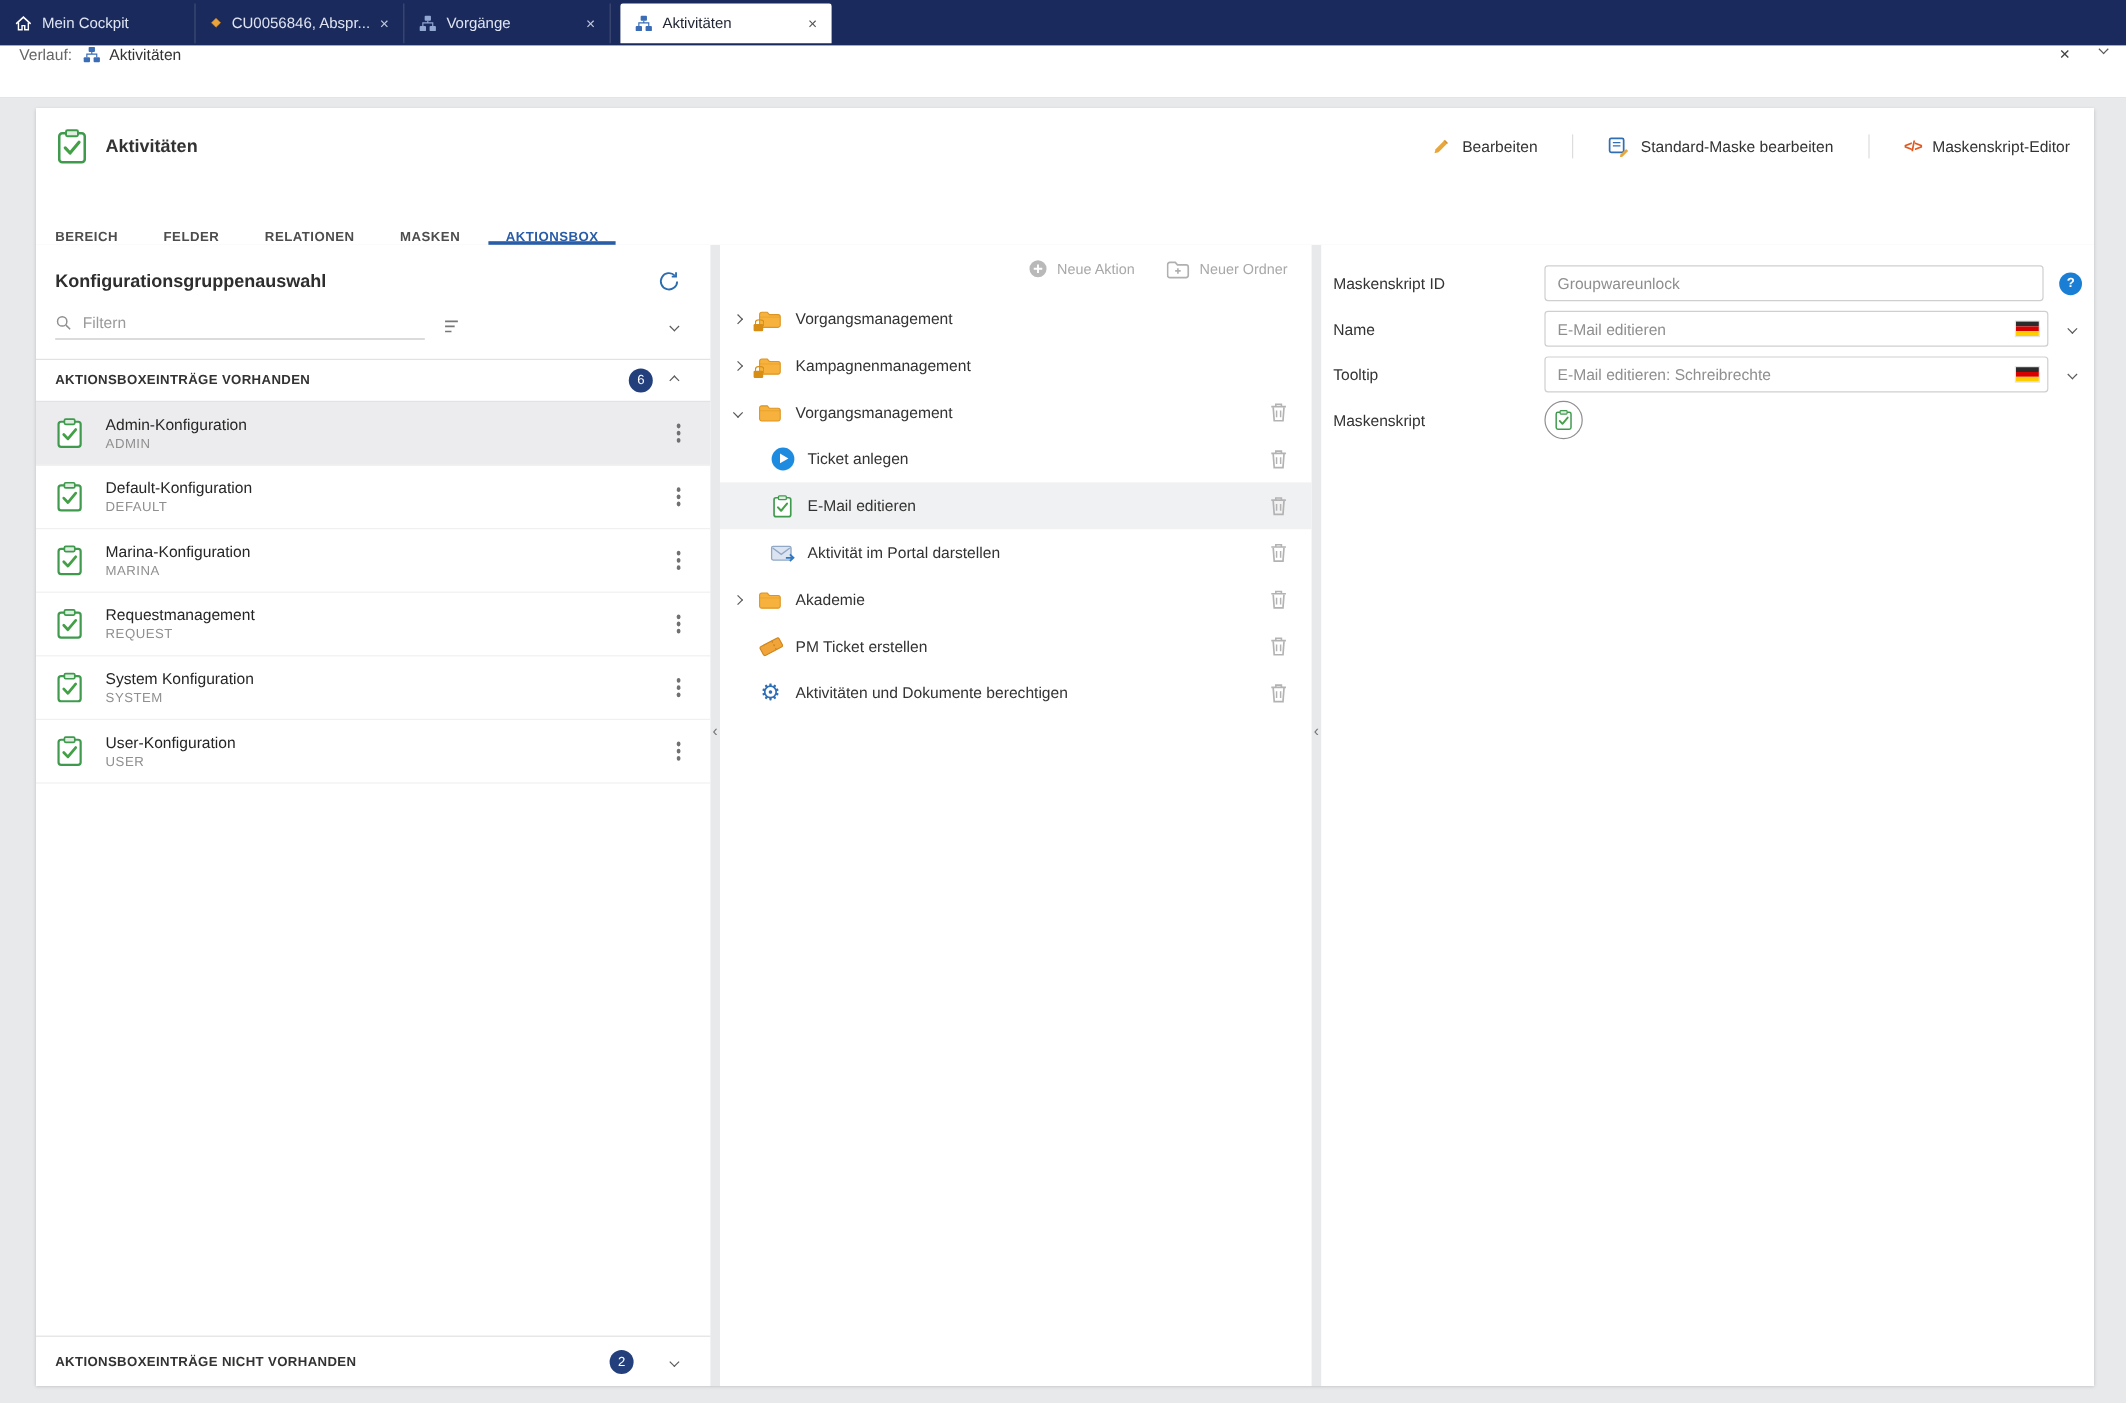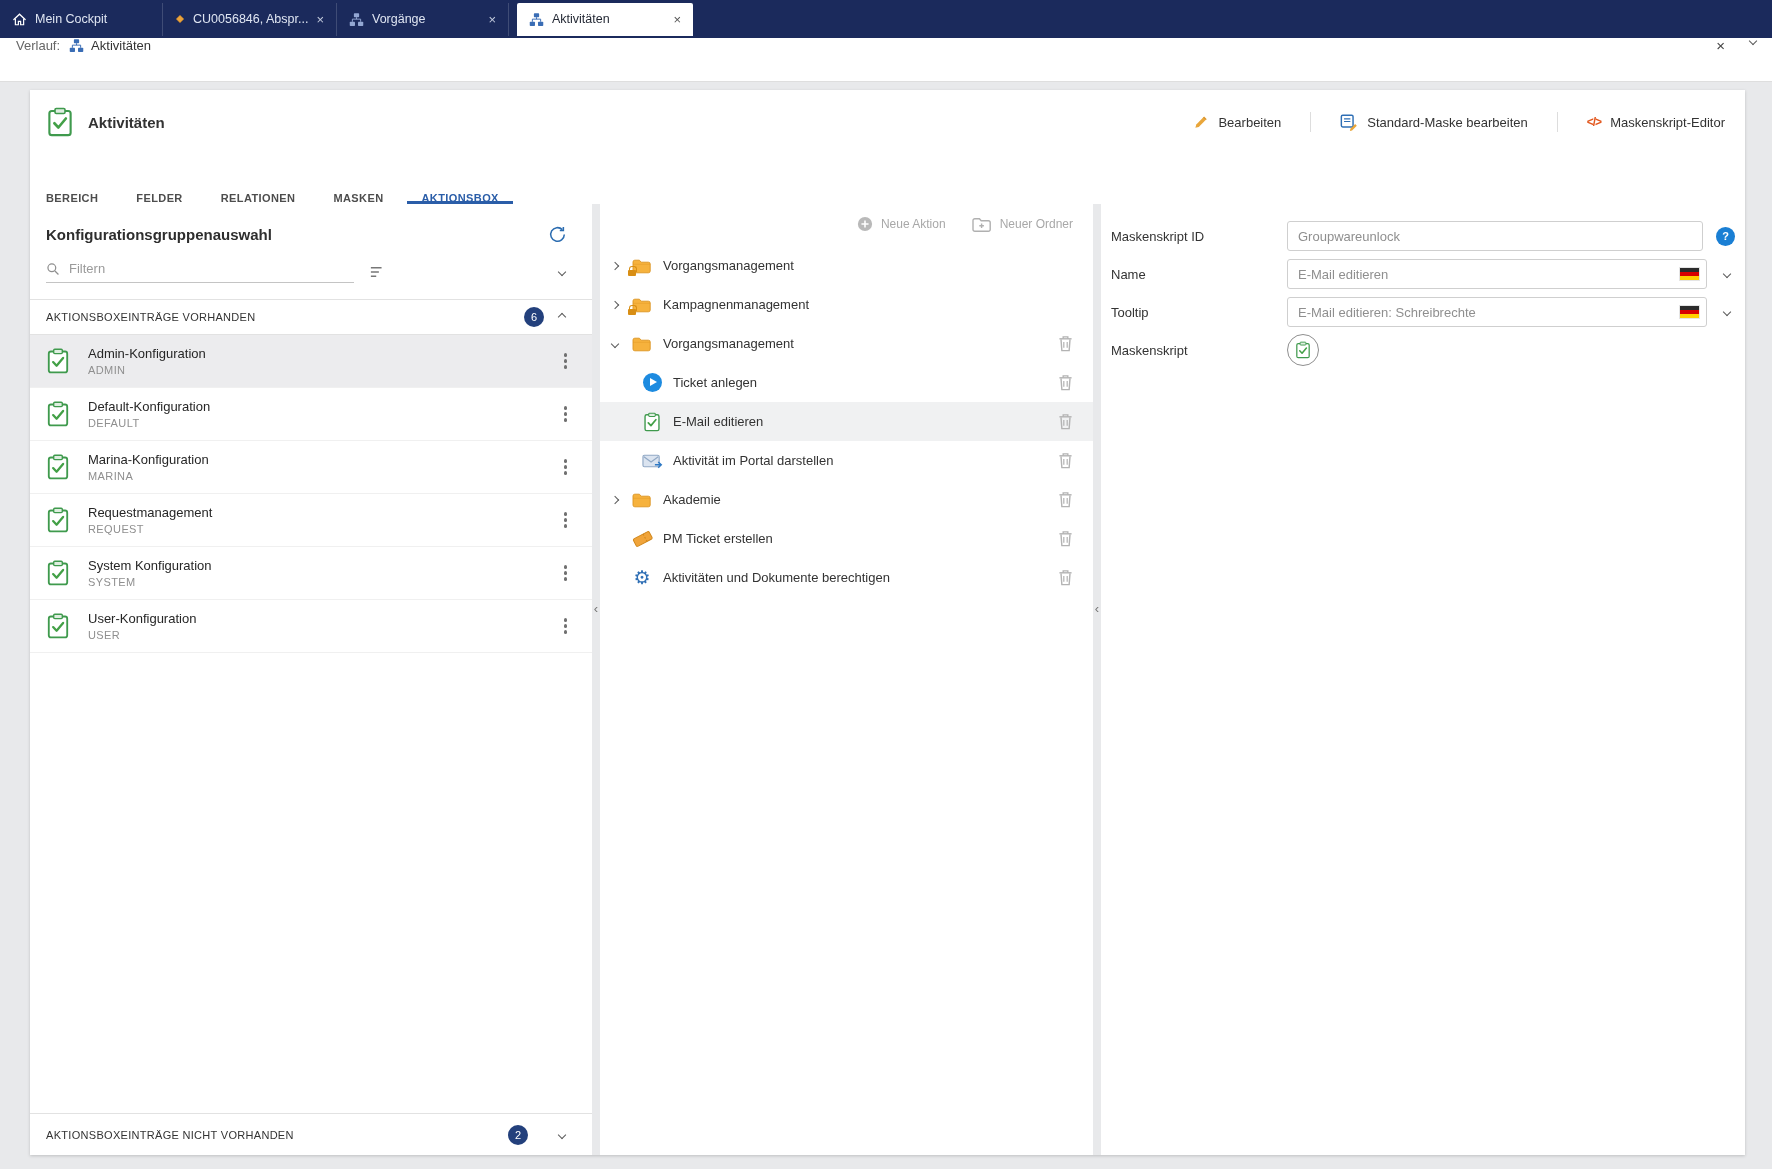--- a/index.html
+++ b/index.html
@@ -47,21 +47,21 @@
   .p-left{width:562px;display:flex;flex-direction:column;min-height:0}
   .lp-head{display:flex;align-items:flex-end;padding:22px 26px 6px 16px}
   .lp-title{font-size:15px;font-weight:bold;color:#2e2e2e;flex:1}
   .refresh{color:#2b6cb0}
   .lp-filter{display:flex;align-items:center;padding:12px 27px 16px 16px}
   .lp-input-wrap{display:flex;align-items:center;gap:9px;border-bottom:1px solid #c4c4c4;width:308px;padding-bottom:6px}
   .lp-input{border:none;outline:none;font-size:13px;flex:1;color:#333;background:transparent}
   .lp-input::placeholder{color:#9a9a9a}
   .lp-sort{margin-left:16px}
   .sec-head{height:36px;border-top:1px solid #e2e2e2;border-bottom:1px solid #e2e2e2;display:flex;align-items:center;padding:0 27px 0 16px;gap:15px;cursor:pointer}
-  .sec-label{font-size:11px;font-weight:normal;color:#333;letter-spacing:.3px;flex:1}
+  .sec-label{font-size:11px;font-weight:bold;color:#333;letter-spacing:.3px;flex:1}
   .badge{min-width:20px;height:20px;border-radius:10px;background:#23407c;color:#fff;font-size:11px;display:flex;align-items:center;justify-content:center;padding:0 6px}
   .lp-list{flex:1;overflow:hidden}
   .lp-item{height:53px;display:flex;align-items:center;padding:0 19px 0 16px;border-bottom:1px solid #f0f0f0;gap:18px;cursor:pointer}
   .lp-item.sel{background:#ececee}
   .lp-item .txt{flex:1;display:flex;flex-direction:column;gap:3px}
   .lp-item .t1{font-size:13px;color:#262626}
   .lp-item .t2{font-size:11px;color:#8f8f8f;letter-spacing:.4px}
   .kebab{display:flex;flex-direction:column;gap:2.5px;padding:4px 6px;cursor:pointer}
   .kebab i{width:3.5px;height:3.5px;border-radius:50%;background:#707070}
   .lp-bottom{height:42px;border-top:1px solid #e2e2e2;display:flex;align-items:center;padding:0 27px 0 16px;gap:31px;cursor:pointer}

